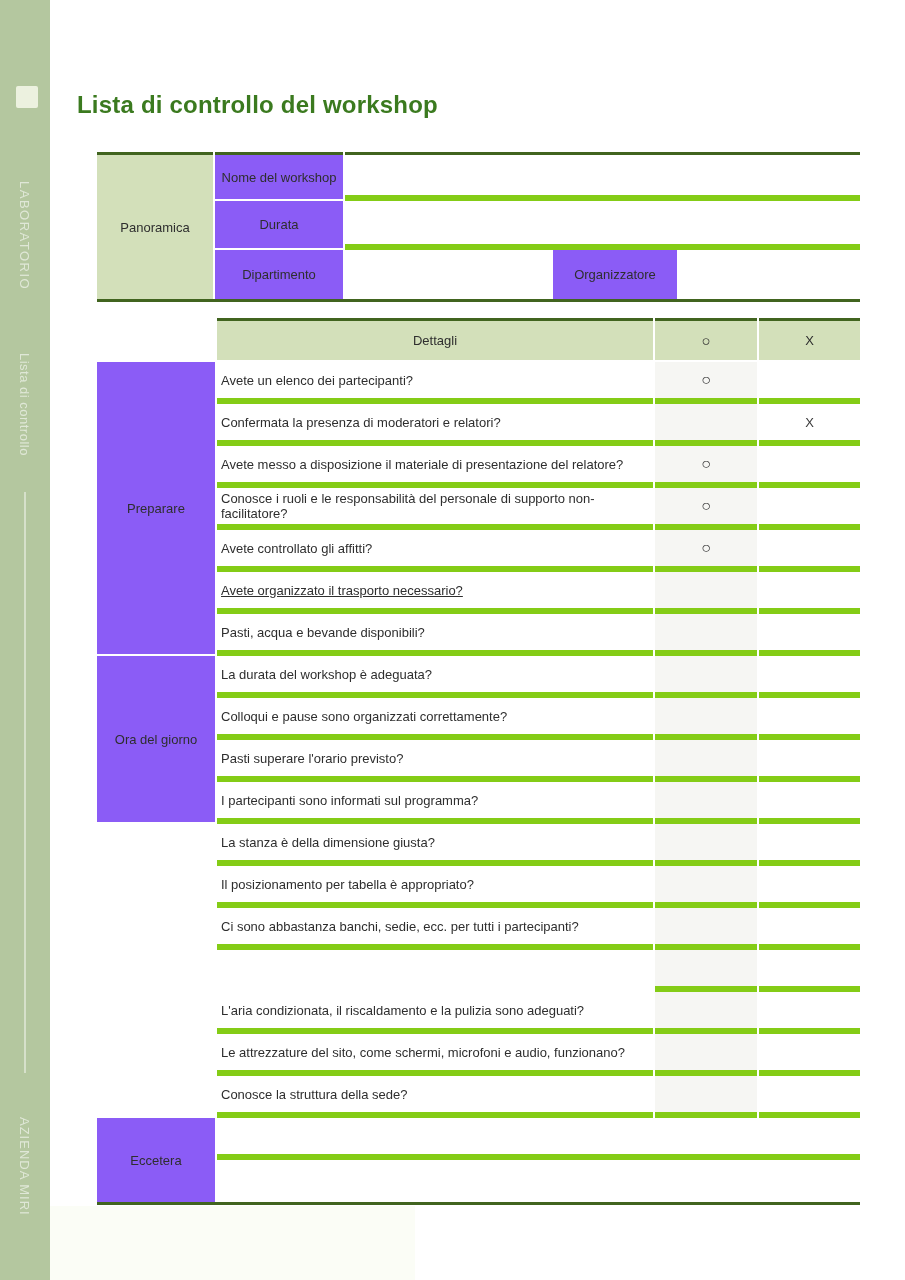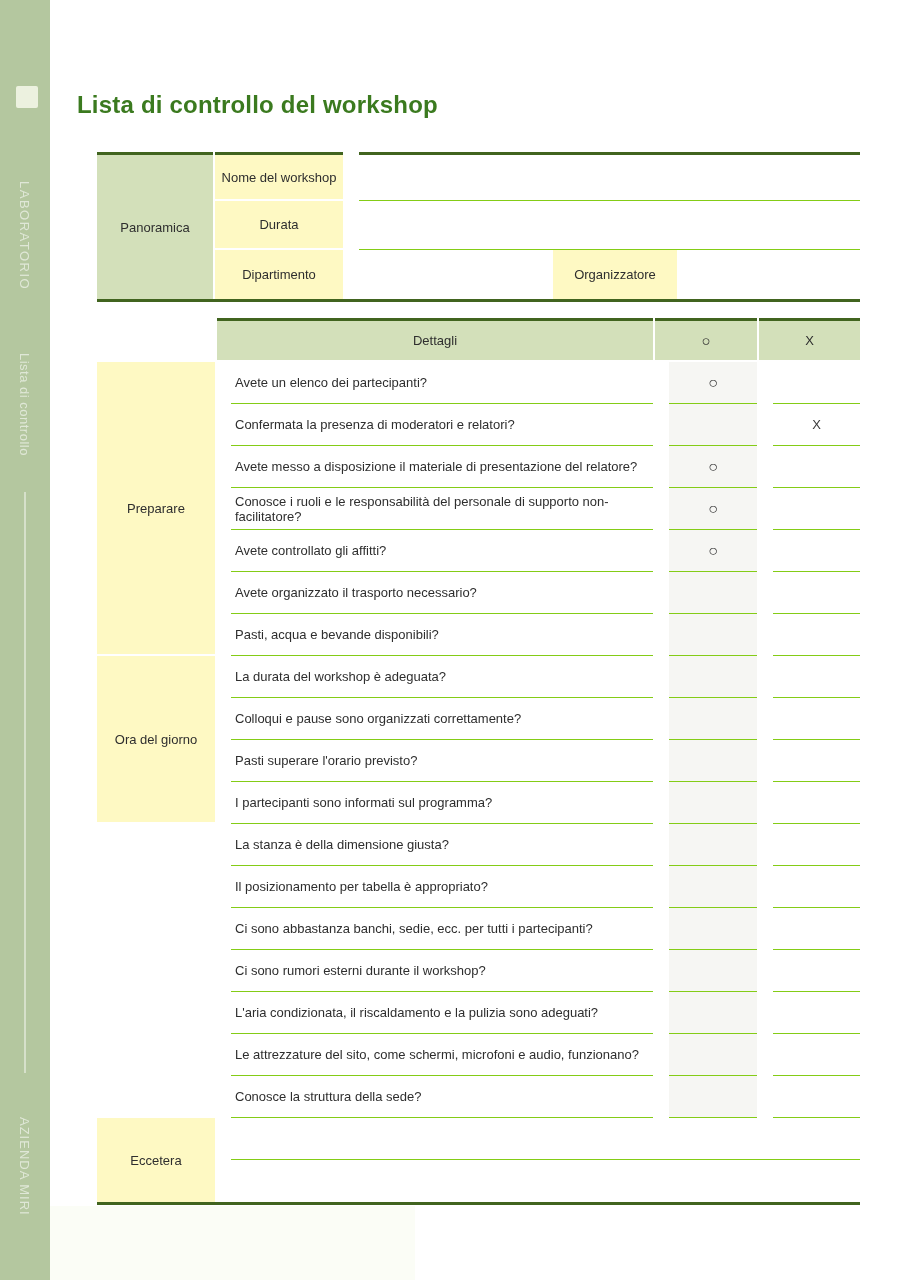--- a/index.html
+++ b/index.html
@@ -52,25 +52,25 @@
     margin: 0;
     font-size: 24px; font-weight: 700;
     color: #3b7a1f;
     letter-spacing: 0.2px;
   }
 
   
   .cell { display: flex; align-items: center; font-size: 13px; min-width: 0; }
   .ctr { justify-content: center; text-align: center; }
   .greenbg { background: #d3e0ba; }
-  .graybg  { background: #fef9c3; }
+  .graybg  { background: #8b5cf6; }
   .ocol    { background: #f6f6f3; }
   .topbar  { border-top: 3px solid #41641f; }
   .whitegap{ border-bottom: 2px solid #ffffff; }
-  .hair    { border-bottom: 1px solid #84cc16; margin-left: 14px; }
+  .hair    { border-bottom: 6px solid #84cc16; }
   .qpad    { padding-left: 4px; }
 
   .hdr-glyph { font-size: 15px; }
   .mark-circle { font-size: 16px; line-height: 1; color: #3a3a3a; }
   .mark-x { font-size: 13px; line-height: 1; color: #3a3a3a; }
 
   
   .overview {
     position: absolute; left: 97px; top: 152px;
     display: grid;
@@ -145,21 +145,21 @@
     <div class="cell qpad hair" style="grid-area: 5 / 2;">Conosce i ruoli e le responsabilità del personale di supporto non-facilitatore?</div>
     <div class="cell ctr ocol hair" style="grid-area: 5 / 3;">
       <span class="mark-circle">○</span>
     </div>
     <div class="cell ctr hair" style="grid-area: 5 / 4;"></div>
     <div class="cell qpad hair" style="grid-area: 6 / 2;">Avete controllato gli affitti?</div>
     <div class="cell ctr ocol hair" style="grid-area: 6 / 3;">
       <span class="mark-circle">○</span>
     </div>
     <div class="cell ctr hair" style="grid-area: 6 / 4;"></div>
-    <div class="cell qpad hair" style="grid-area: 7 / 2;">Avete organizzato il trasporto necessario?</div>
+    <div class="cell qpad hair" style="grid-area: 7 / 2; text-decoration: underline;">Avete organizzato il trasporto necessario?</div>
     <div class="cell ctr ocol hair" style="grid-area: 7 / 3;"></div>
     <div class="cell ctr hair" style="grid-area: 7 / 4;"></div>
     <div class="cell qpad hair" style="grid-area: 8 / 2;">Pasti, acqua e bevande disponibili?</div>
     <div class="cell ctr ocol hair" style="grid-area: 8 / 3;"></div>
     <div class="cell ctr hair" style="grid-area: 8 / 4;"></div>
     <div class="cell ctr graybg whitegap" style="grid-area: 9 / 1 / 13;">Ora del giorno</div>
     <div class="cell qpad hair" style="grid-area: 9 / 2;">La durata del workshop è adeguata?</div>
     <div class="cell ctr ocol hair" style="grid-area: 9 / 3;"></div>
     <div class="cell ctr hair" style="grid-area: 9 / 4;"></div>
     <div class="cell qpad hair" style="grid-area: 10 / 2;">Colloqui e pause sono organizzati correttamente?</div>
@@ -173,21 +173,20 @@
     <div class="cell ctr hair" style="grid-area: 12 / 4;"></div>
     <div class="cell qpad hair" style="grid-area: 13 / 2;">La stanza è della dimensione giusta?</div>
     <div class="cell ctr ocol hair" style="grid-area: 13 / 3;"></div>
     <div class="cell ctr hair" style="grid-area: 13 / 4;"></div>
     <div class="cell qpad hair" style="grid-area: 14 / 2;">Il posizionamento per tabella è appropriato?</div>
     <div class="cell ctr ocol hair" style="grid-area: 14 / 3;"></div>
     <div class="cell ctr hair" style="grid-area: 14 / 4;"></div>
     <div class="cell qpad hair" style="grid-area: 15 / 2;">Ci sono abbastanza banchi, sedie, ecc. per tutti i partecipanti?</div>
     <div class="cell ctr ocol hair" style="grid-area: 15 / 3;"></div>
     <div class="cell ctr hair" style="grid-area: 15 / 4;"></div>
-    <div class="cell qpad hair" style="grid-area: 16 / 2;">Ci sono rumori esterni durante il workshop?</div>
     <div class="cell ctr ocol hair" style="grid-area: 16 / 3;"></div>
     <div class="cell ctr hair" style="grid-area: 16 / 4;"></div>
     <div class="cell qpad hair" style="grid-area: 17 / 2;">L'aria condizionata, il riscaldamento e la pulizia sono adeguati?</div>
     <div class="cell ctr ocol hair" style="grid-area: 17 / 3;"></div>
     <div class="cell ctr hair" style="grid-area: 17 / 4;"></div>
     <div class="cell qpad hair" style="grid-area: 18 / 2;">Le attrezzature del sito, come schermi, microfoni e audio, funzionano?</div>
     <div class="cell ctr ocol hair" style="grid-area: 18 / 3;"></div>
     <div class="cell ctr hair" style="grid-area: 18 / 4;"></div>
     <div class="cell qpad hair" style="grid-area: 19 / 2;">Conosce la struttura della sede?</div>
     <div class="cell ctr ocol hair" style="grid-area: 19 / 3;"></div>

